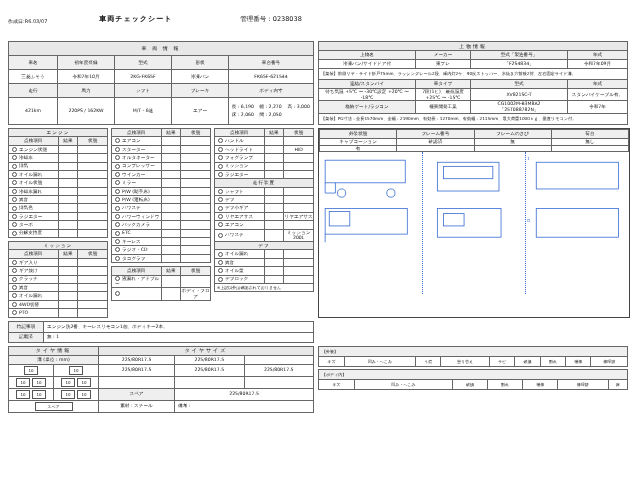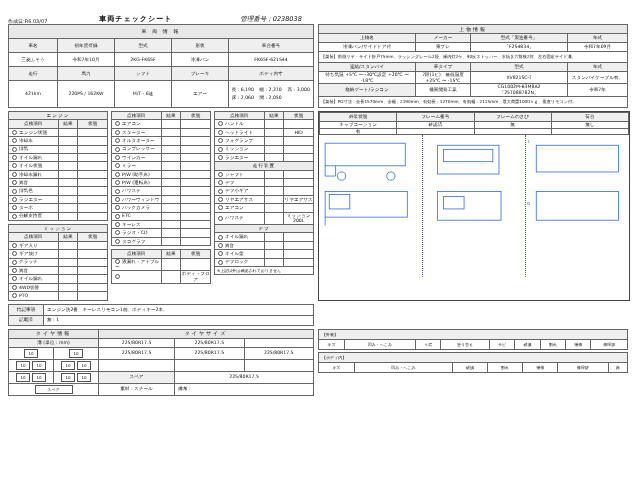--- a/index.html
+++ b/index.html
@@ -1,22 +1,22 @@
 <!DOCTYPE html>
 <html><head>
 <meta charset="utf-8">
 <style>
   html,body{margin:0;padding:0;background:#ffffff;}
   body{width:640px;height:480px;font-family:"DejaVu Sans","Liberation Sans",sans-serif;color:#111;}
   #sheet{position:relative;width:640px;height:480px;background:#fff;}
   .wrap{position:absolute;left:8px;top:14px;width:624px;}
-  .hdr{display:flex;align-items:flex-end;gap:10px;font-size:5px;padding-bottom:0;}
+  .hdr{display:flex;align-items:flex-end;gap:10px;font-size:5px;padding-bottom:17px;}
   .hdr .date{font-size:5px;color:#222;}
   .hdr .title{font-size:7px;font-weight:bold;letter-spacing:1px;margin-left:42px;}
-  .hdr .mg{font-size:6.5px;margin-left:58px;font-style:italic;}
+  .hdr .mg{font-size:6.5px;margin-left:58px;}
   table{border-collapse:collapse;}
   .bx{border:1px solid #444;}
   td,th{border:1px solid #666;font-size:4.6px;font-weight:normal;padding:0;text-align:center;vertical-align:middle;line-height:1.25;}
   .lbl{background:#efefef;}
   .cols{display:flex;gap:4px;}
   
   .vi{width:306px;}
   .vi td{height:8px;}
   .secthead{background:#e8e8e8;font-size:5px;letter-spacing:2px;}
   

